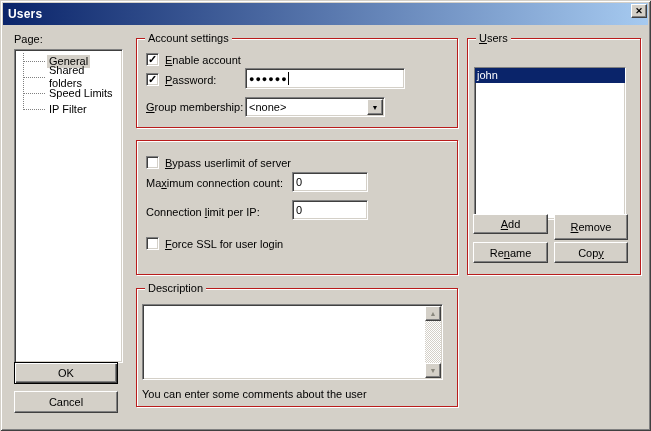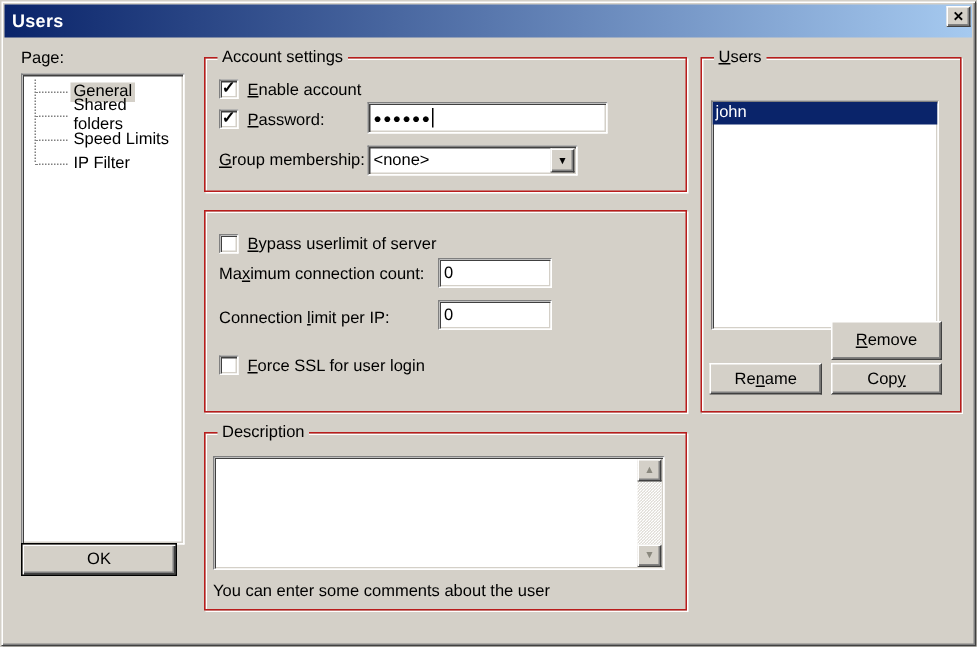--- a/index.html
+++ b/index.html
@@ -137,20 +137,23 @@
         <span class="tree-label">Speed Limits</span>
       </div>
       <div class="tree-row">
         <span class="tree-label">IP Filter</span>
       </div>
     </div>
   </div>
 
   <div class="btn btn-default" style="left:14px; top:362px; width:104px; height:22px;">
     <span>OK</span>
+  </div>
+  <div class="btn" style="left:14px; top:391px; width:104px; height:22px;">
+    <span>Cancel</span>
   </div>
 
   <div class="group" style="left:136px; top:38px; width:322px; height:90px;">
     <span class="group-title">Account settings</span>
   </div>
   <div class="checkbox on" style="left:146px; top:53px;">
     <span class="mark">✓</span>
   </div>
   <div class="label" style="left:165px; top:54px;"><u>E</u>nable account</div>
 
@@ -205,20 +208,23 @@
   <div class="label" style="left:142px; top:388px;">You can enter some comments about the user</div>
 
   <div class="group" style="left:467px; top:38px; width:174px; height:237px;">
     <span class="group-title"><u>U</u>sers</span>
   </div>
   <div class="listbox sunken" style="left:474px; top:51px; width:152px; height:153px;margin-top:16px;">
     <div class="list-row selected">
       <span>john</span>
     </div>
   </div>
+  <div class="btn" style="left:473px; top:214px; width:75px; height:20px;">
+    <span><u>A</u>dd</span>
+  </div>
   <div class="btn" style="left:554px; top:214px; width:74px; height:26px;">
     <span><u>R</u>emove</span>
   </div>
   <div class="btn" style="left:473px; top:242px; width:75px; height:21px;">
     <span>Re<u>n</u>ame</span>
   </div>
   <div class="btn" style="left:554px; top:242px; width:74px; height:21px;">
     <span>Cop<u>y</u></span>
   </div>
 

